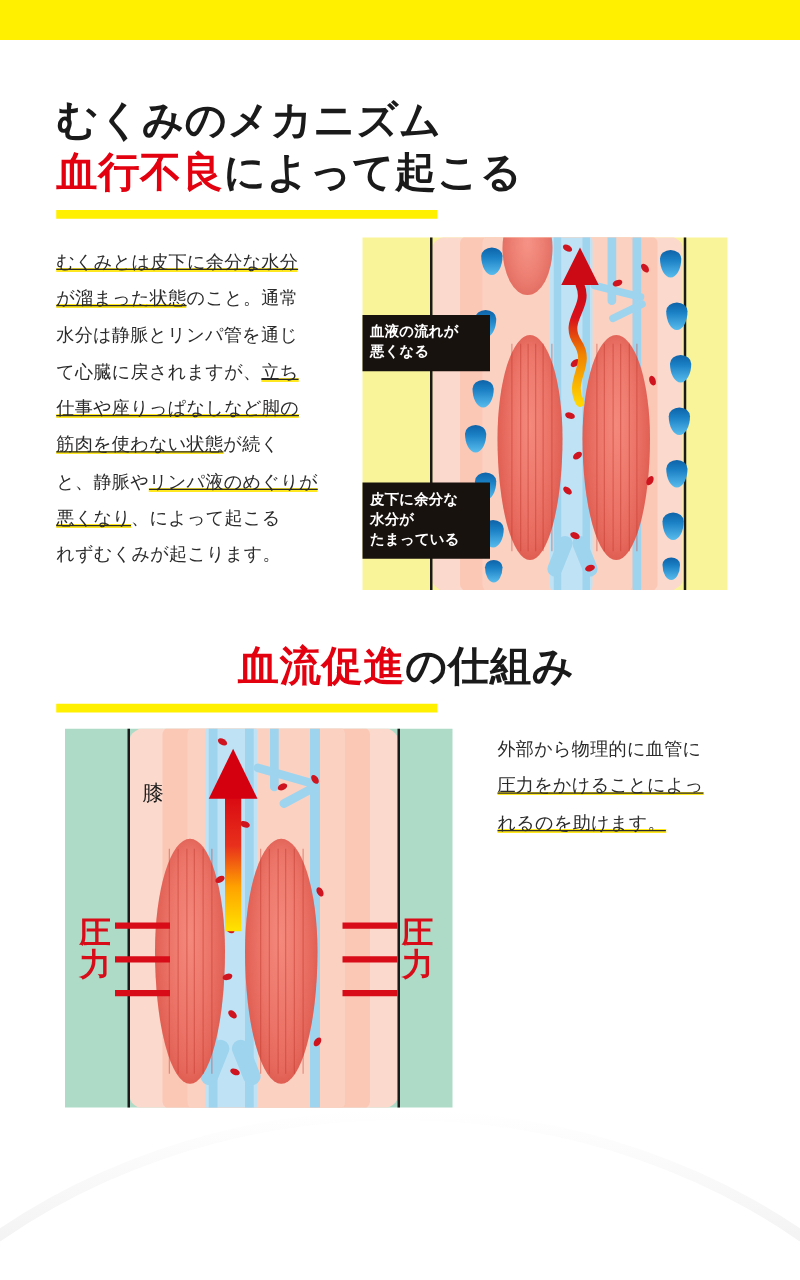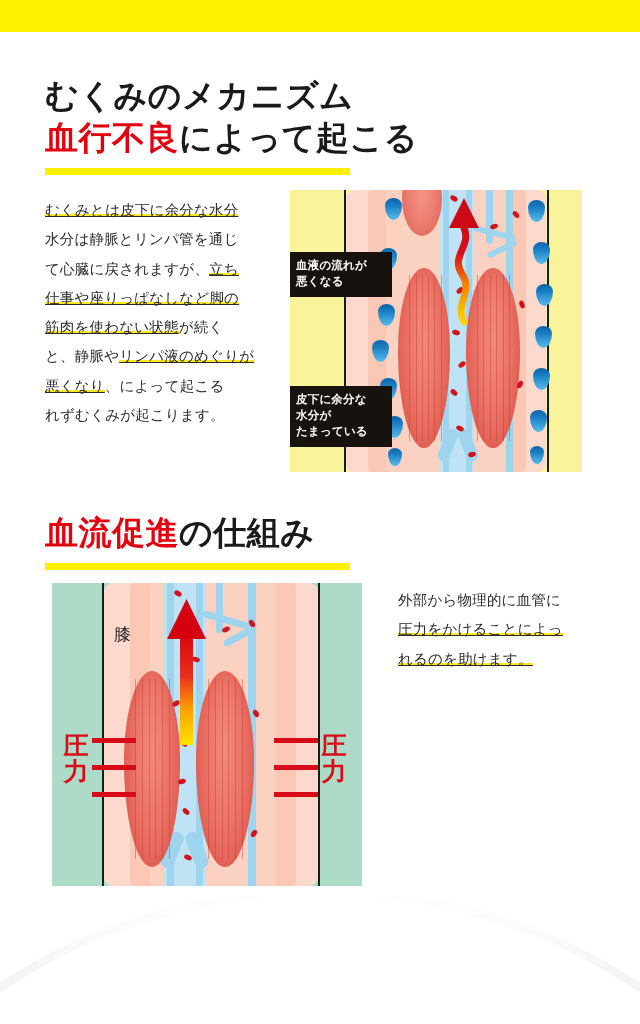--- a/index.html
+++ b/index.html
@@ -88,20 +88,21 @@
   <div class="sec" style="left:45px; top:75px; width:560px;">
     <div class="h-main">むくみのメカニズム</div>
     <div class="h-main">
       <span class="h-red">血行不良</span><span>によって起こる</span>
     </div>
   </div>
   <div class="sec h-rule" style="left:45px; top:168px; width:305px;"></div>
 
   <div class="sec body-copy" style="left:45px; top:196px; width:240px;">
     <div><span class="mk">むくみとは皮下に余分な水分</span></div>
+    <div><span class="mk">が溜まった状態</span><span>のこと。通常</span></div>
     <div><span>水分は静脈とリンパ管を通じ</span></div>
     <div><span>て心臓に戻されますが、</span><span class="mk">立ち</span></div>
     <div><span class="mk">仕事や座りっぱなしなど脚の</span></div>
     <div><span class="mk">筋肉を使わない状態</span><span>が続く</span></div>
     <div><span>と、静脈や</span><span class="mk">リンパ液のめぐりが</span></div>
     <div><span class="mk">悪くなり</span><span>、によって起こる</span></div>
     <div><span>れずむくみが起こります。</span></div>
   </div>
 
   <div class="fig fig1" style="left:290px; top:190px; width:292px; height:282px;">
@@ -195,21 +196,21 @@
     <svg class="cal-tail" style="left:36px; top:142px;" width="70" height="80" viewBox="0 0 70 80">
       <polygon points="66,2 26,76 16,70" fill="#18120e"></polygon>
     </svg>
     <div class="cal" style="left:-2px; top:196px; width:104px;">
       <div>皮下に余分な</div>
       <div>水分が</div>
       <div>たまっている</div>
     </div>
   </div>
 
-  <div class="sec" style="left:45px; top:512px; width:560px;">
+  <div class="sec" style="left:45px; top:512px; width:560px;text-align:center;">
     <div class="h-main">
       <span class="h-red">血流促進</span><span>の仕組み</span>
     </div>
   </div>
   <div class="sec h-rule" style="left:45px; top:563px; width:305px;"></div>
 
   <div class="sec body-copy" style="left:398px; top:586px; width:212px;">
     <div><span>外部から物理的に血管に</span></div>
     <div><span class="mk">圧力をかけることによっ</span></div>
     <div><span class="mk">れるのを助けます。</span></div>

